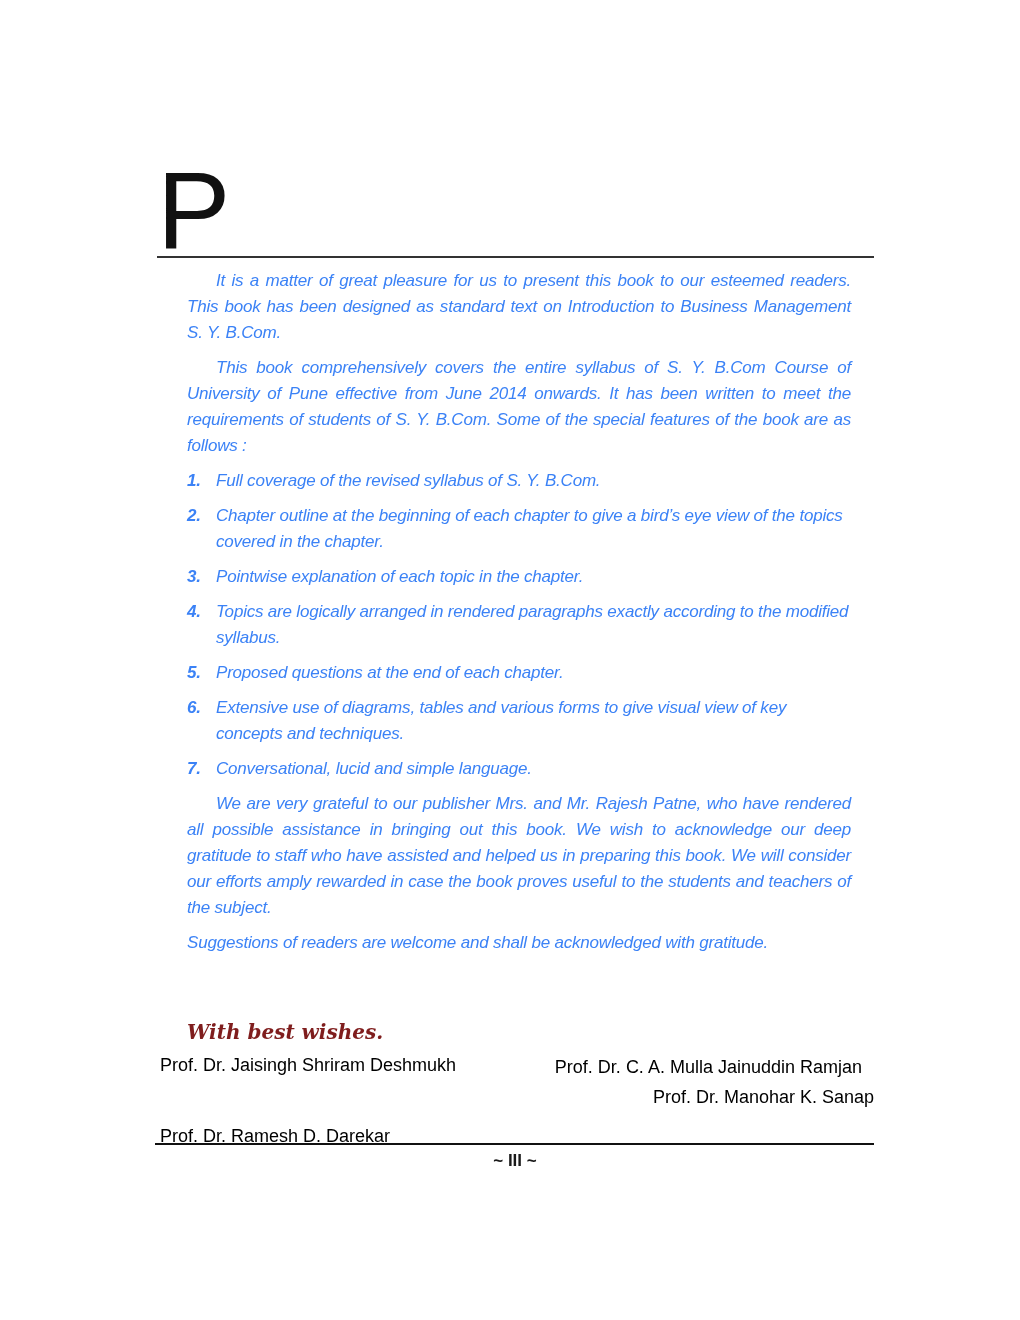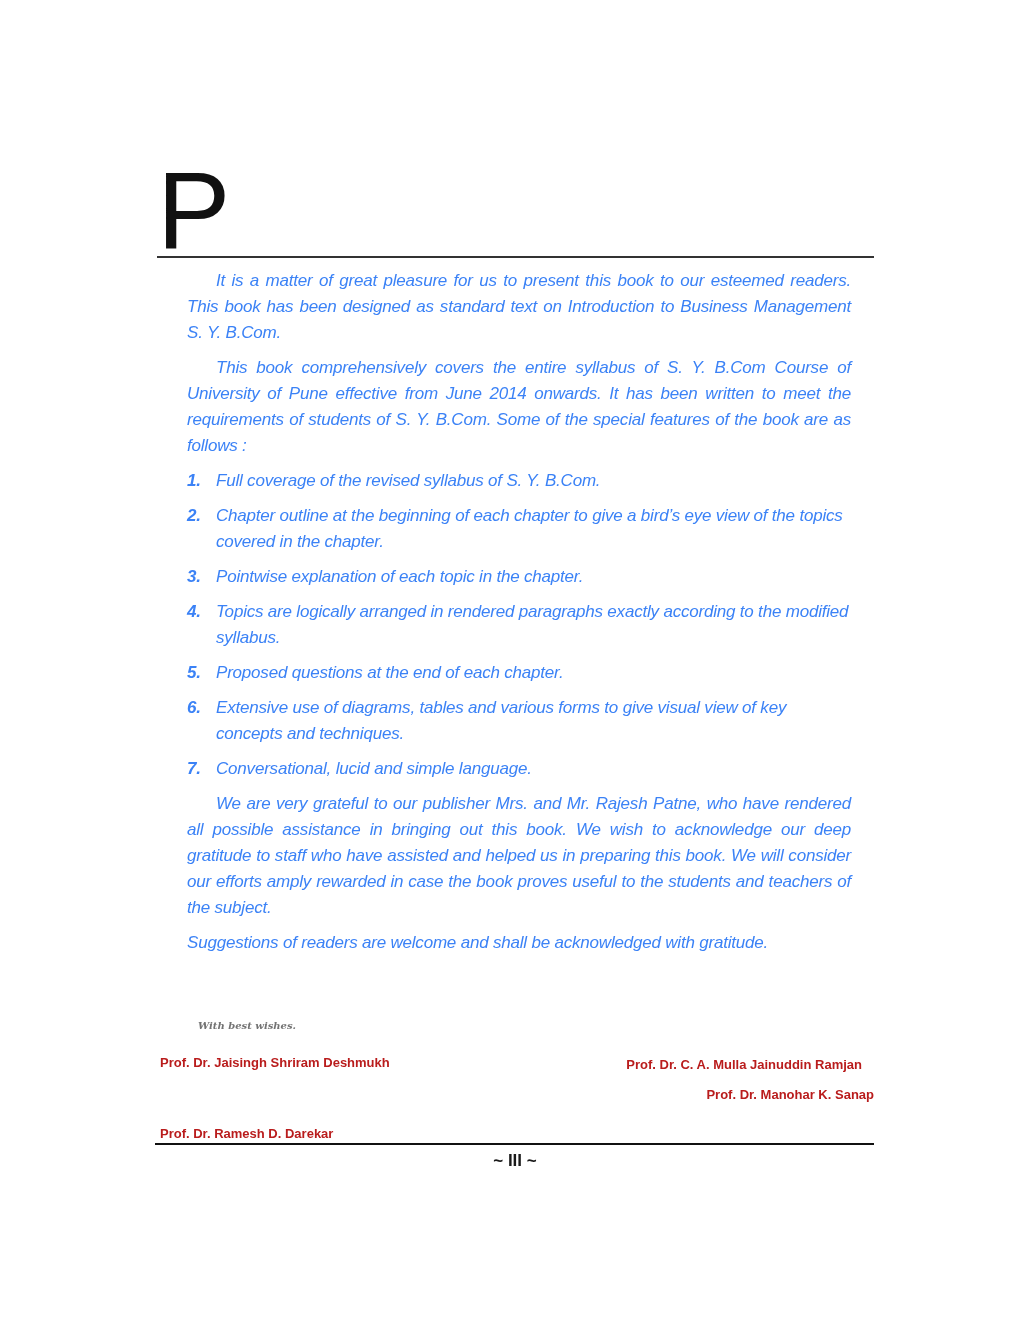--- a/index.html
+++ b/index.html
@@ -81,33 +81,33 @@
       margin: 0 0 9px 0;
     }
     .list-num {
       width: 29px;
       flex: 0 0 29px;
       font-weight: bold;
     }
     .list-text { flex: 1; }
     .closing {
       position: absolute;
-      left: 198px;
+      left: 187px;
       top: 1020px;
       font-family: "DejaVu Serif", serif;
       font-style: italic;
       font-weight: bold;
-      font-size: 10px;
-      color: #737373;
+      font-size: 20px;
+      color: #7f1d1d;
     }
     .author {
       position: absolute;
-      font-weight: bold;
-      font-size: 13px;
-      color: #b91c1c;
+      font-weight: normal;
+      font-size: 18px;
+      color: #000000;
       white-space: nowrap;
     }
     .author.a1 { left: 160px; top: 1055px; }
     .author.a2 { left: 160px; top: 1126px; }
     .author.a3 { right: 158px; top: 1057px; }
     .author.a4 { right: 146px; top: 1087px; }
     .footer-rule {
       position: absolute;
       left: 155px;
       top: 1143px;

